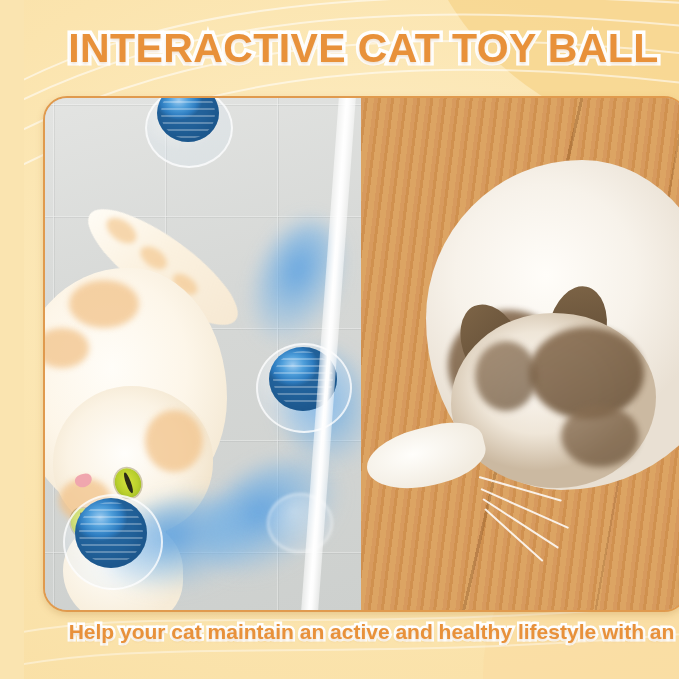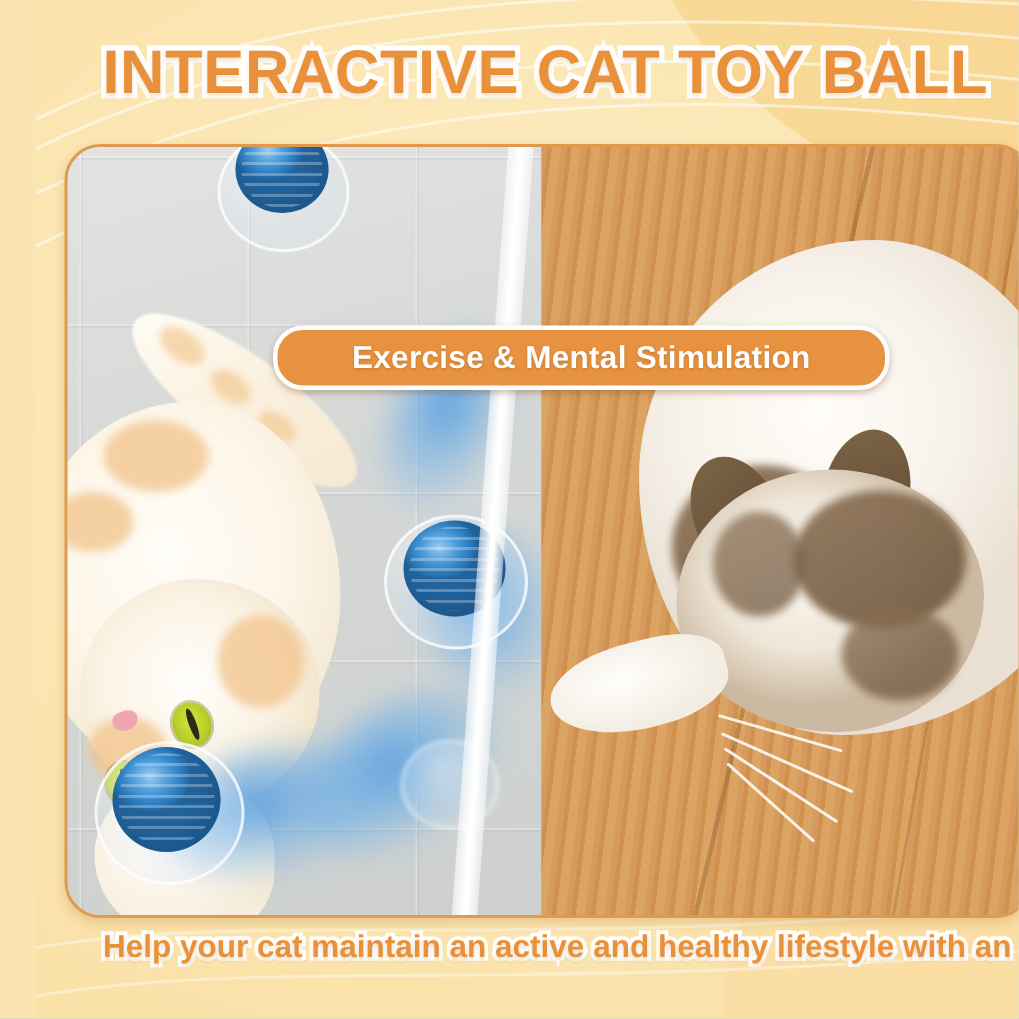--- a/index.html
+++ b/index.html
@@ -268,22 +268,19 @@
       <div class="whisker" style="left:120px;top:390px;width:96px;transform:rotate(24deg);"></div>
       <div class="whisker" style="left:122px;top:400px;width:90px;transform:rotate(33deg);"></div>
       <div class="whisker" style="left:124px;top:410px;width:78px;transform:rotate(42deg);"></div>
 
       <div class="rope"></div>
 
     </div>
 
     <div class="divider"></div>
 
-    <div class="badge">
-      <span>Exercise &amp; Mental Stimulation</span>
-    </div>
   </div>
 
   <div class="caption">
     <div>Help your cat maintain an active and healthy lifestyle with an</div>
   </div>
 
 </div>
 
 </body></html>

